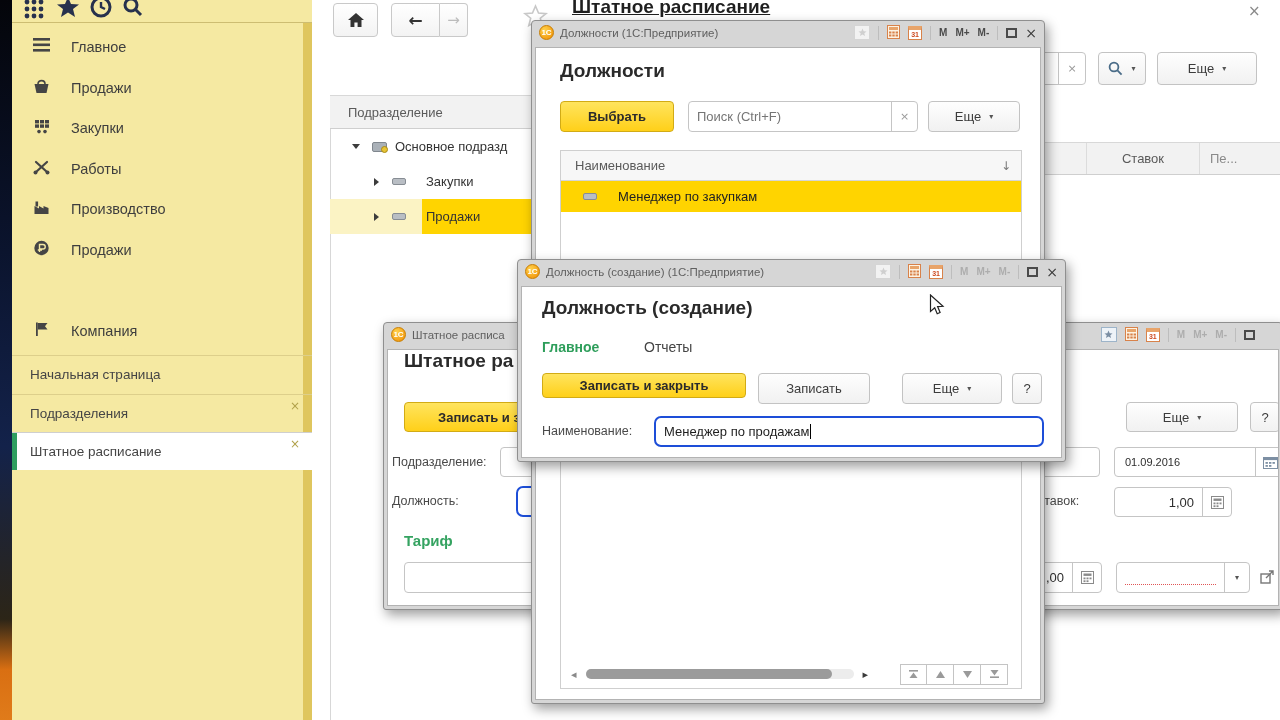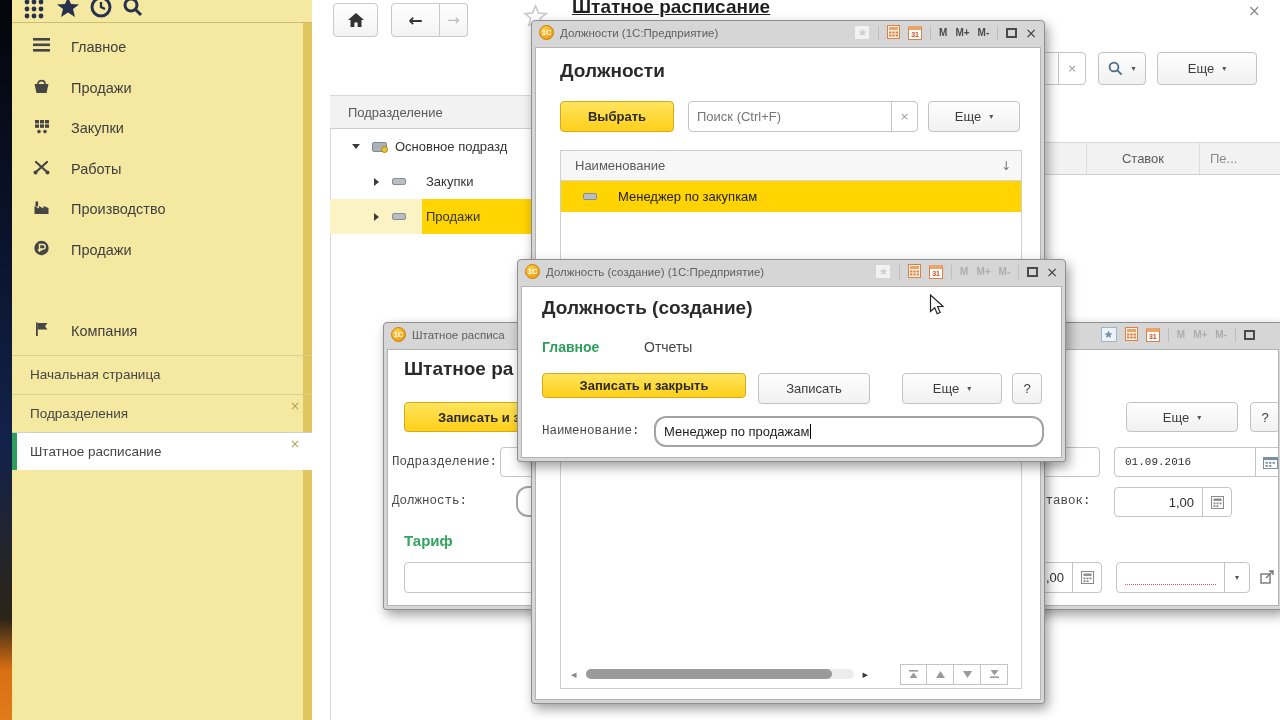--- a/index.html
+++ b/index.html
@@ -10,21 +10,21 @@
   .glyph { font-family:"DejaVu Sans",sans-serif; }
 
   
   .btn { display:flex; align-items:center; justify-content:center; gap:8px;
          border:1px solid #c3c3c3; border-radius:4px; background:linear-gradient(#fefefe,#f1f1f1);
          color:#3c3c3c; font-size:13px; cursor:default; }
   .btn-y { background:linear-gradient(#ffe45e,#ffd019); border:1px solid #d2ab15; font-weight:bold; color:#2b2b2b; }
   .caret-d { font-size:8px; color:#555; }
   .tinput { background:#fff; border:1px solid #c5c5c5; border-radius:4px; }
   .heading { font-size:19px; font-weight:bold; color:#2a2a2a; }
-  .label { font-size:12.5px; color:#494949;font-family:Liberation Mono, monospace; }
+  .label { font-size:12.5px; color:#494949; }
 
   
   #desktop-strip { left:0; top:0; width:12px; height:720px;
     background:linear-gradient(#04050a 0%,#0b142e 35%,#13224a 62%,#2c2517 86%,#d96f12 93%,#e07b1a 100%); }
 
   
   #sidebar { left:12px; top:0; width:300px; height:720px; background:#f5e9a2; }
   #sidebar-edge { left:303px; top:0; width:9px; height:720px; background:#dfc65e; }
   #sidebar-top { left:12px; top:0; width:300px; height:23px; background:#f5e9a2; border-bottom:1px solid #cdbd72; overflow:hidden; }
   #sidebar-top svg { position:absolute; top:-6px; }
@@ -65,21 +65,21 @@
   .maxi { width:11px; height:10px; border:2px solid #4a4a4a; background:transparent; }
   .wclose { font-size:14px; color:#3a3a3a; line-height:10px; }
   .content { position:absolute; left:3px; right:3px; top:26px; bottom:3px; background:#fff; border:1px solid #b3b3b3; overflow:hidden; }
   .logo-1c { width:15px; height:15px; border-radius:50%; background:radial-gradient(circle at 35% 30%,#ffd24d,#f08c00);
              border:1px solid #c87d00; color:#fff; font-size:8px; font-weight:bold; display:flex; align-items:center; justify-content:center; }
   .cal-ic { width:14px; height:14px; background:#fff; border:1px solid #d8824a; border-top:4px solid #e8a46a;
             font-size:7px; font-weight:bold; color:#cd4a20; text-align:center; line-height:9px; }
   .tab-green { color:#2e9e5b; font-weight:bold; font-size:14px; }
   .tab-gray { color:#444; font-size:14px; }
   .green-h { color:#35a361; font-weight:bold; font-size:15px; }
-  .focus-field { background:#fff; border:2px solid #a3a3a3; border-radius:12px; }
+  .focus-field { background:#fff; border:2px solid #1d4ed8; border-radius:7px; }
   .icbox { display:flex; align-items:center; justify-content:center; border-left:1px solid #c5c5c5; }
 
   
   .sb-track { height:10px; background:#ececec; border-radius:5px; position:relative; }
   .sb-thumb { position:absolute; left:0; top:0; height:10px; background:#9b9b9b; border-radius:5px; }
   .navgrp-btn { width:27px; height:21px; border:1px solid #c4c4c4; background:#fff; display:flex; align-items:center; justify-content:center; }
   .navgrp-btn + .navgrp-btn { border-left:none; }
 
   .red-dotted { border-bottom:1px dotted #e05555; }
 </style>
@@ -290,21 +290,21 @@
         <span class="cal-ic"><span>31</span></span>
         <span class="sep"></span>
         <span class="m-btn m-dim">M</span>
         <span class="m-btn m-dim">M+</span>
         <span class="m-btn m-dim">M-</span>
         <span class="sep"></span>
         <span class="maxi"></span>
       </span>
     </div>
     <div class="content">
-      <div class="abs heading" style="left:16px;top:8px">Штатное ра</div>
+      <div class="abs heading" style="left:16px;top:0">Штатное ра</div>
       <div class="abs btn btn-y" style="left:16px;top:52px;width:150px;height:30px">
         <span>Записать и з</span>
         </div>
       <div class="abs btn" style="left:738px;top:52px;width:112px;height:30px">
         <span>Еще</span>
         <span class="caret-d glyph">▾</span>
         </div>
       <div class="abs btn" style="left:862px;top:52px;width:30px;height:30px">
         <span>?</span>
         </div>

